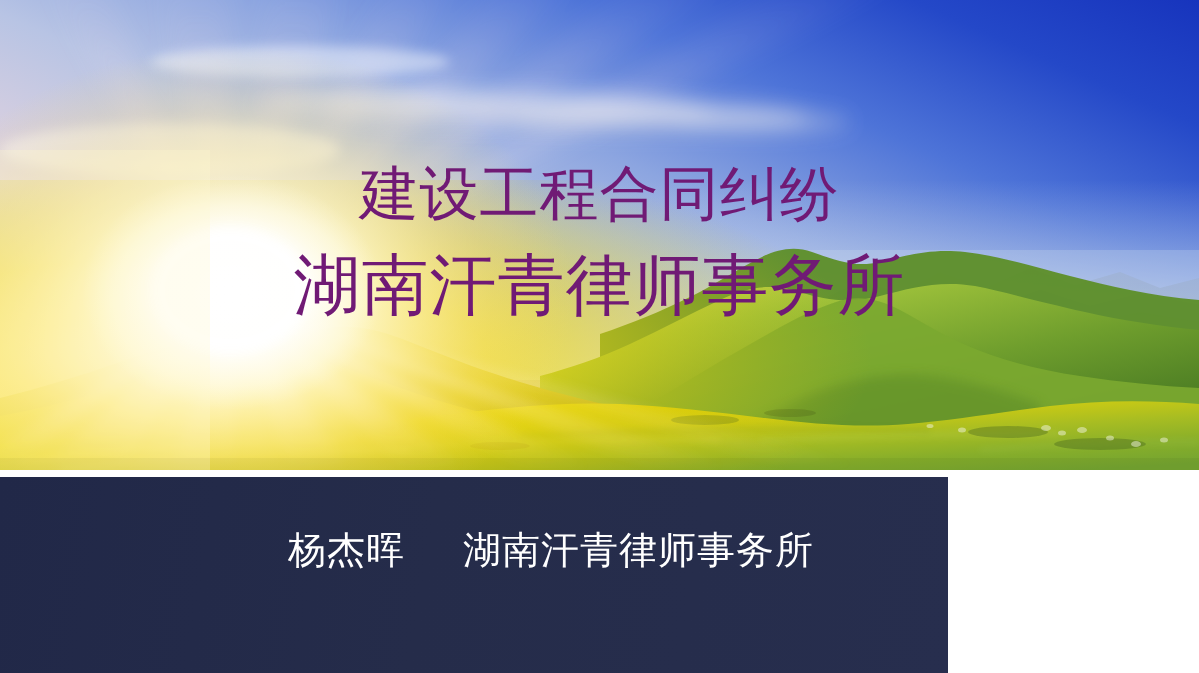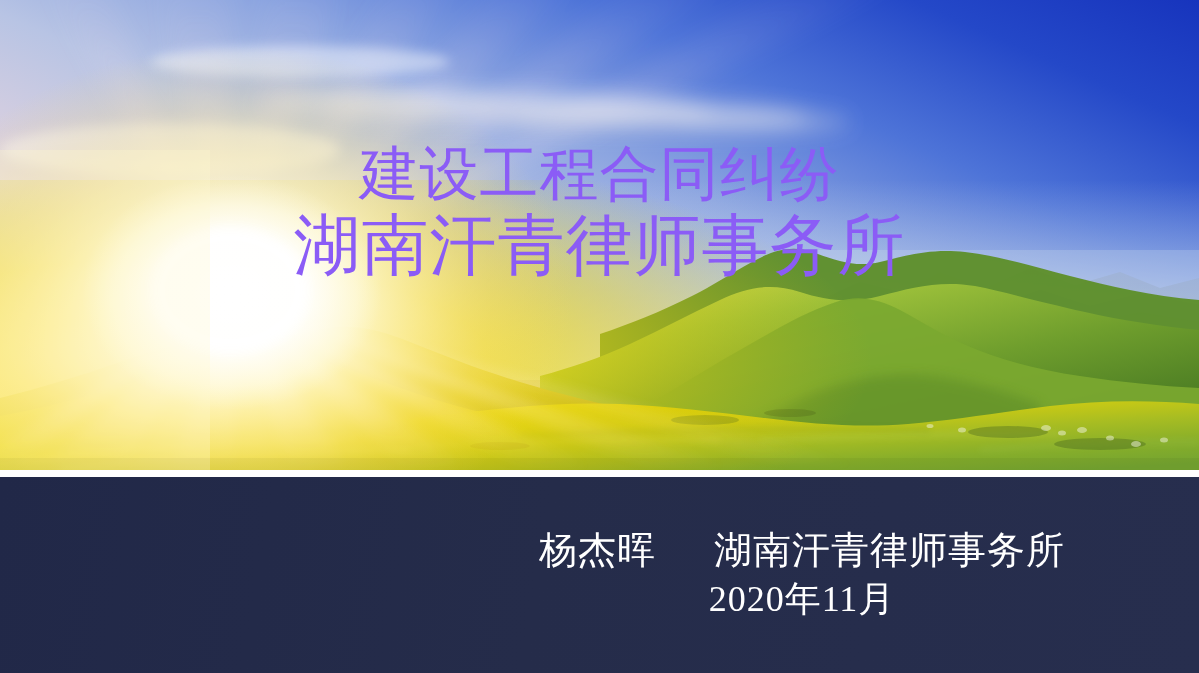--- a/index.html
+++ b/index.html
@@ -43,25 +43,26 @@
     position: absolute;
     left: 0;
     top: 140px;
     width: 1199px;
     text-align: center;
     z-index: 6;
     pointer-events: none;
   }
   .title-line {
     display: block;
-    color: #8b5cf6;
+    color: #701a75;
     font-family: "Liberation Serif", "DejaVu Serif", serif;
     font-weight: 400;
     letter-spacing: 1px;
     white-space: nowrap;
+    margin-top: 20px;
   }
   .title-line-1 {
     font-size: 59px;
     line-height: 68px;
   }
   .title-line-2 {
     font-size: 67px;
     line-height: 74px;
   }
 
@@ -74,21 +75,21 @@
     height: 7px;
     background: #ffffff;
     z-index: 7;
   }
 
   
   .footer {
     position: absolute;
     left: 0;
     top: 477px;
-    width: 1199px;
+    width: 948px;
     height: 196px;
     background: linear-gradient(100deg, #212848 0%, #252c4a 45%, #272e4e 100%);
     z-index: 7;
   }
   .footer-text {
     position: absolute;
     right: 87px;
     top: 48px;
     text-align: center;
     width: 620px;
@@ -396,17 +397,16 @@
       <span class="title-line title-line-1">建设工程合同纠纷</span>
       <span class="title-line title-line-2">湖南汗青律师事务所</span>
     </div>
   </div>
 
   <div class="separator"></div>
 
   <div class="footer">
     <div class="footer-text">
       <span class="footer-line footer-line-1"><span>杨杰晖</span><span class="footer-gap"></span><span>湖南汗青律师事务所</span></span>
-      <span class="footer-line footer-line-2">2020年11月</span>
     </div>
   </div>
 
 </div>
 
 </body></html>

